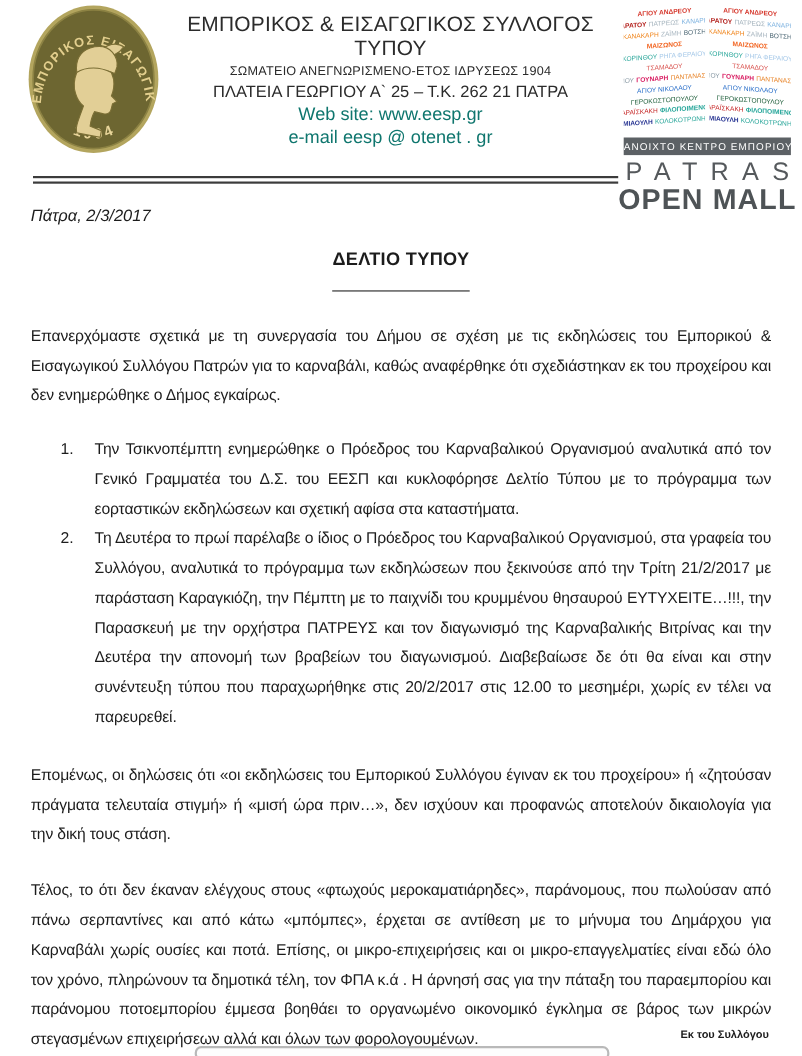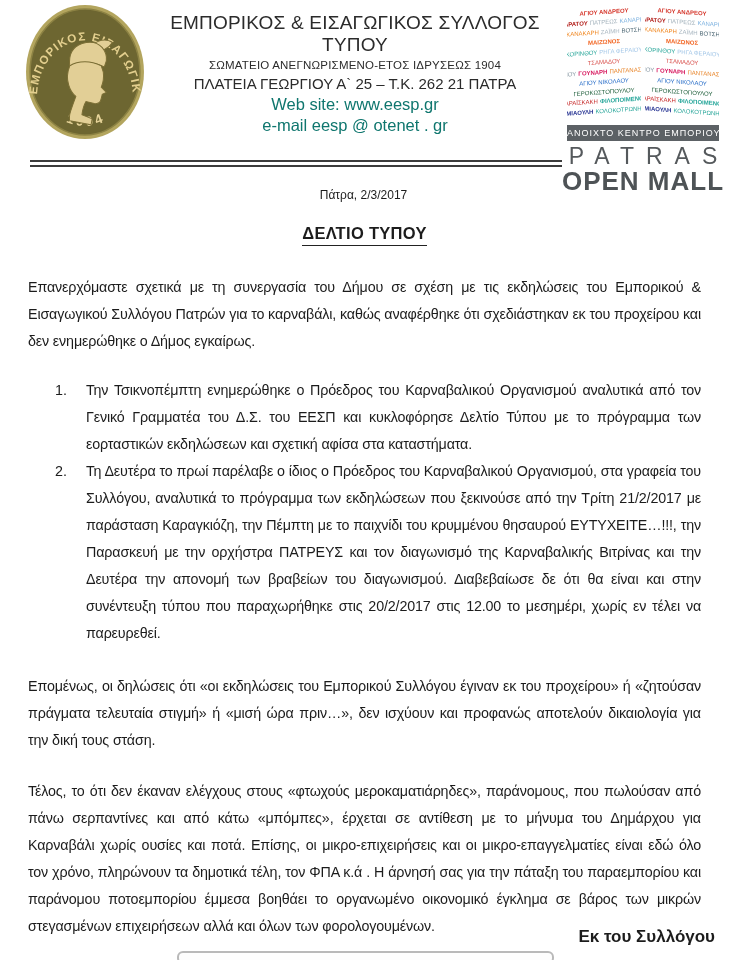--- a/index.html
+++ b/index.html
@@ -29,33 +29,33 @@
                padding:3px 0 3px;width:152px;margin:0 auto;white-space:nowrap;}
   .mall-patras{font-size:23px;color:#55595c;letter-spacing:12px;margin-right:-12px;
                margin-top:3px;line-height:24px;}
   .mall-openmall{font-size:26px;font-weight:700;color:#4e5356;letter-spacing:1px;
                  line-height:26px;margin-top:0;}
   
   .double-rule{position:absolute;top:160px;left:30px;width:532px;height:3px;
                border-top:2px solid #3c3c3c;border-bottom:2px solid #3c3c3c;}
   
   .doc{position:absolute;top:168px;left:0;right:0;bottom:0;padding:0 28px;}
-  .date-line{margin-top:20px;margin-right:2px;text-align:center;font-size:12px;}
+  .date-line{margin-top:20px;margin-right:2px;text-align:left;font-size:15px;font-style:italic;}
   .title-wrap{text-align:center;margin-top:22px;}
   .doc-title{display:inline-block;font-size:16.5px;font-weight:700;letter-spacing:.3px;
-             border-bottom:1.6px solid #222;padding-bottom:2px;}
+             border-bottom:1.6px solid #222;padding-bottom:18px;}
   .body-text{font-size:14.3px;line-height:27px;letter-spacing:-.15px;text-align:justify;}
   .p1{margin:28px 0 0;}
   .num-list{margin-top:22px;}
   .num-item{display:flex;}
   .num{flex:none;width:31px;padding-left:27px;font-size:14.3px;line-height:27px;}
   .li-text{flex:1;}
   .p2{margin:26px 0 0;}
   .p3{margin:24px 0 0;}
-  .signature{position:absolute;right:14px;bottom:13px;font-size:17px;font-weight:700;}
+  .signature{position:absolute;right:30px;bottom:13px;font-size:10px;font-weight:700;}
   .bottom-bar{position:absolute;left:177px;bottom:-4px;width:373px;height:9px;
               border:2px solid #b9b9b9;border-radius:6px;background:#fdfdfd;}
 </style>
 </head>
 <body>
 
 <div class="page">
 
   <header class="letterhead">
 

